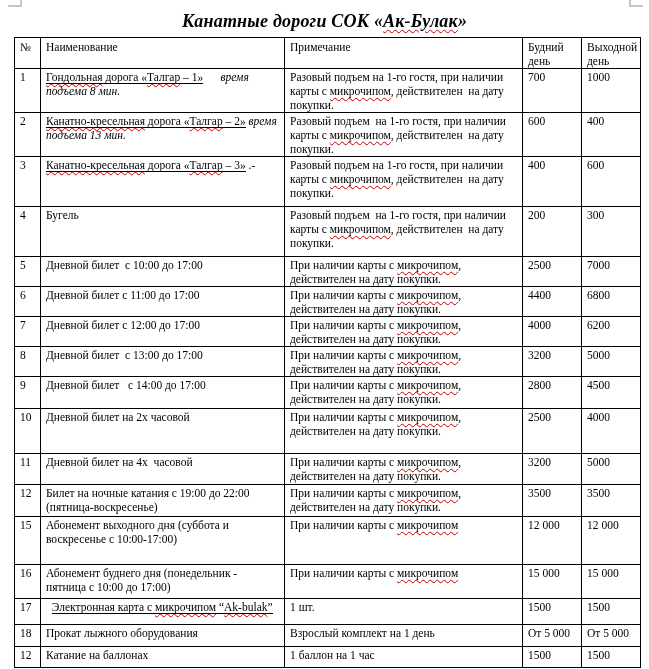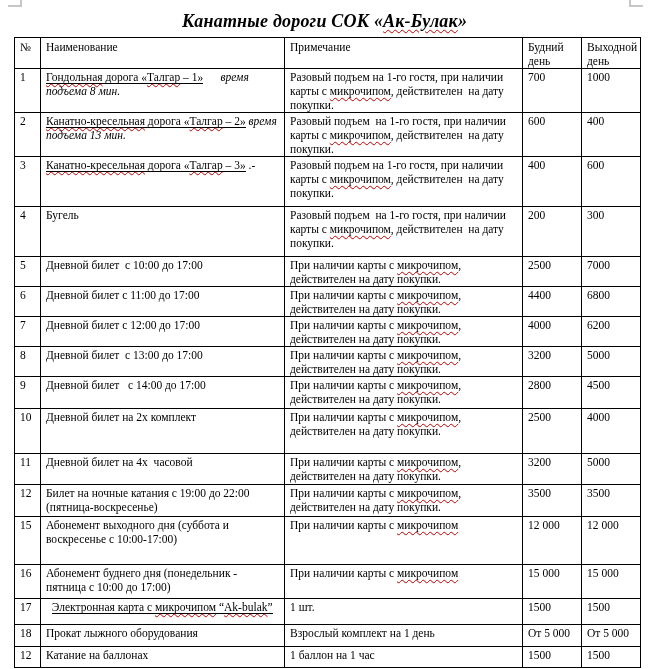--- a/index.html
+++ b/index.html
@@ -154,21 +154,21 @@
         <tr style="height: 32px;">
           <td class="num"><span>9</span></td>
           <td><span>Дневной билет   с 14:00 до 17:00</span></td>
           <td><span>При наличии карты с </span><span class="sq">микрочипом</span><span>,
 действителен на дату покупки.</span></td>
           <td><span>2800</span></td>
           <td><span>4500</span></td>
         </tr>
         <tr style="height: 45px;">
           <td class="num"><span>10</span></td>
-          <td><span>Дневной билет на 2х комплект</span></td>
+          <td><span>Дневной билет на 2х часовой</span></td>
           <td><span>При наличии карты с </span><span class="sq">микрочипом</span><span>,
 действителен на дату покупки.</span></td>
           <td><span>2500</span></td>
           <td><span>4000</span></td>
         </tr>
         <tr style="height: 31px;">
           <td class="num"><span>11</span></td>
           <td><span>Дневной билет на 4х  часовой</span></td>
           <td><span>При наличии карты с </span><span class="sq">микрочипом</span><span>,
 действителен на дату покупки.</span></td>

